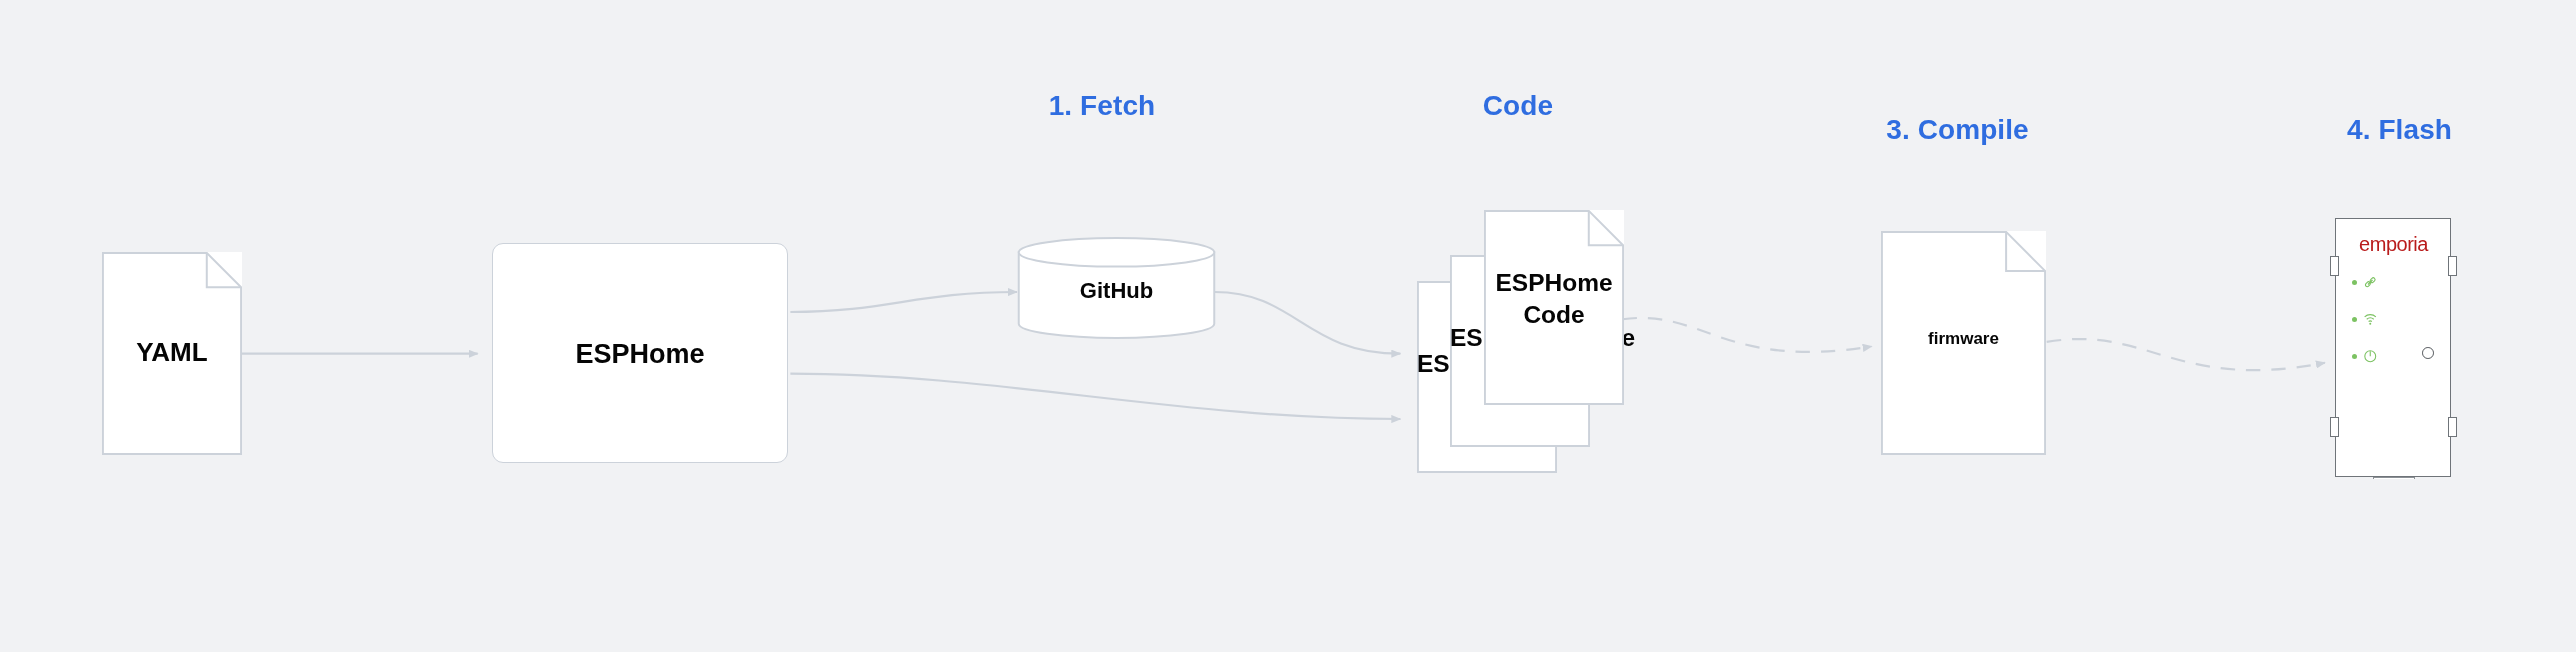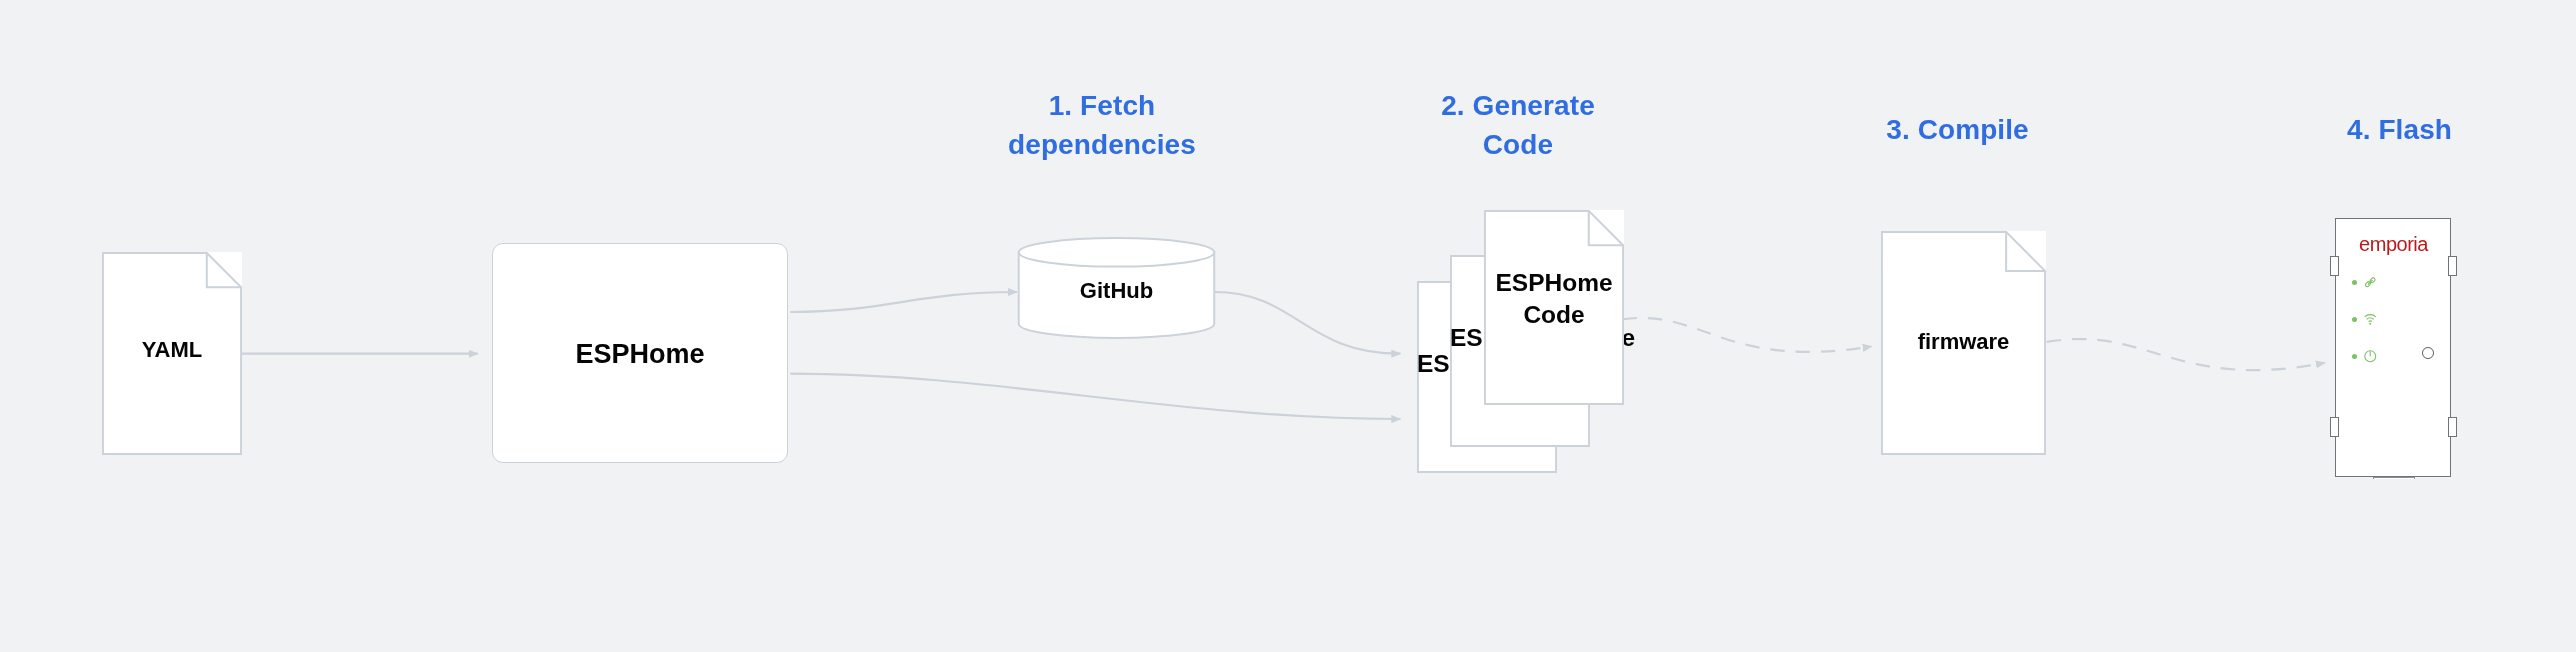--- a/index.html
+++ b/index.html
@@ -169,42 +169,40 @@
       <path d="M1790,352 C 1880,340 1900,408 2065,382" fill="none" stroke="#ccd2da" stroke-width="2.4" stroke-dasharray="16 12" marker-end="url(#arrowhead)"></path>
     </g>
 
     <g>
       <path d="M2258,377 C 2370,358 2400,432 2565,400" fill="none" stroke="#ccd2da" stroke-width="2.4" stroke-dasharray="16 12" marker-end="url(#arrowhead)"></path>
     </g>
   </svg>
 
   <div class="step-label" style="left:1000px; top:87px; width:204px;">
     <div>1. Fetch</div>
-    <div>dependencies</div>
   </div>
 
   <div class="step-label" style="left:1423px; top:87px; width:190px;">
-    <div>2. Generate</div>
     <div>Code</div>
   </div>
 
   <div class="step-label" style="left:1858px; top:111px; width:199px;">
     <div>3. Compile</div>
   </div>
 
   <div class="step-label" style="left:2302px; top:111px; width:195px;">
     <div>4. Flash</div>
   </div>
 
   <div class="doc" style="left:102px; top:252px; width:140px; height:203px;">
     <svg class="doc-svg" viewBox="0 0 155 224" preserveAspectRatio="none">
       <path d="M1,1 L116,1 L154,39 L154,223 L1,223 Z" fill="#ffffff" stroke="#ccd2da" stroke-width="2.2"></path>
       <path d="M116,1 L116,39 L154,39" fill="none" stroke="#ccd2da" stroke-width="2.2"></path>
     </svg>
-    <div class="node-text" style="top:84px; font-size:22px;">YAML</div>
+    <div class="node-text" style="top:84px; font-size:26px;">YAML</div>
   </div>
 
   <div class="rounded-box" style="left:492px; top:243px; width:296px; height:220px;">
     <div class="node-text" style="top:93px; font-size:27px;">ESPHome</div>
   </div>
 
   <div class="cylinder" style="left:1017px; top:237px; width:199px; height:102px;">
     <svg width="199" height="102" viewBox="0 0 219 113">
       <path d="M1.2,17 L1.2,96 C1.2,104.8 49.9,111.8 109.5,111.8 C169.1,111.8 217.8,104.8 217.8,96 L217.8,17 Z" fill="#ffffff" stroke="#ccd2da" stroke-width="2.2"></path>
       <ellipse cx="109.5" cy="17" rx="108.3" ry="15.8" fill="#ffffff" stroke="#ccd2da" stroke-width="2.2"></ellipse>
@@ -233,21 +231,21 @@
     </svg>
     <div class="node-text" style="top:57px; font-size:24.5px;">ESPHome</div>
     <div class="node-text" style="top:89px; font-size:24.5px;">Code</div>
   </div>
 
   <div class="doc" style="left:1881px; top:231px; width:165px; height:224px;">
     <svg class="doc-svg" viewBox="0 0 182 247" preserveAspectRatio="none">
       <path d="M1,1 L138,1 L181,44 L181,246 L1,246 Z" fill="#ffffff" stroke="#ccd2da" stroke-width="2.2"></path>
       <path d="M138,1 L138,44 L181,44" fill="none" stroke="#ccd2da" stroke-width="2.2"></path>
     </svg>
-    <div class="node-text" style="top:97px; font-size:22px;">firmware</div>
+    <div class="node-text" style="top:97px; font-size:17px;">firmware</div>
   </div>
 
   <div class="device" style="left:2328px; top:218px; width:131px; height:263px;">
 
     <div class="device-body"></div>
 
     <div class="device-tab" style="left:1.8px;  top:38px;"></div>
     <div class="device-tab" style="left:120px; top:38px;"></div>
     <div class="device-tab" style="left:1.8px;  top:199px;"></div>
     <div class="device-tab" style="left:120px; top:199px;"></div>

